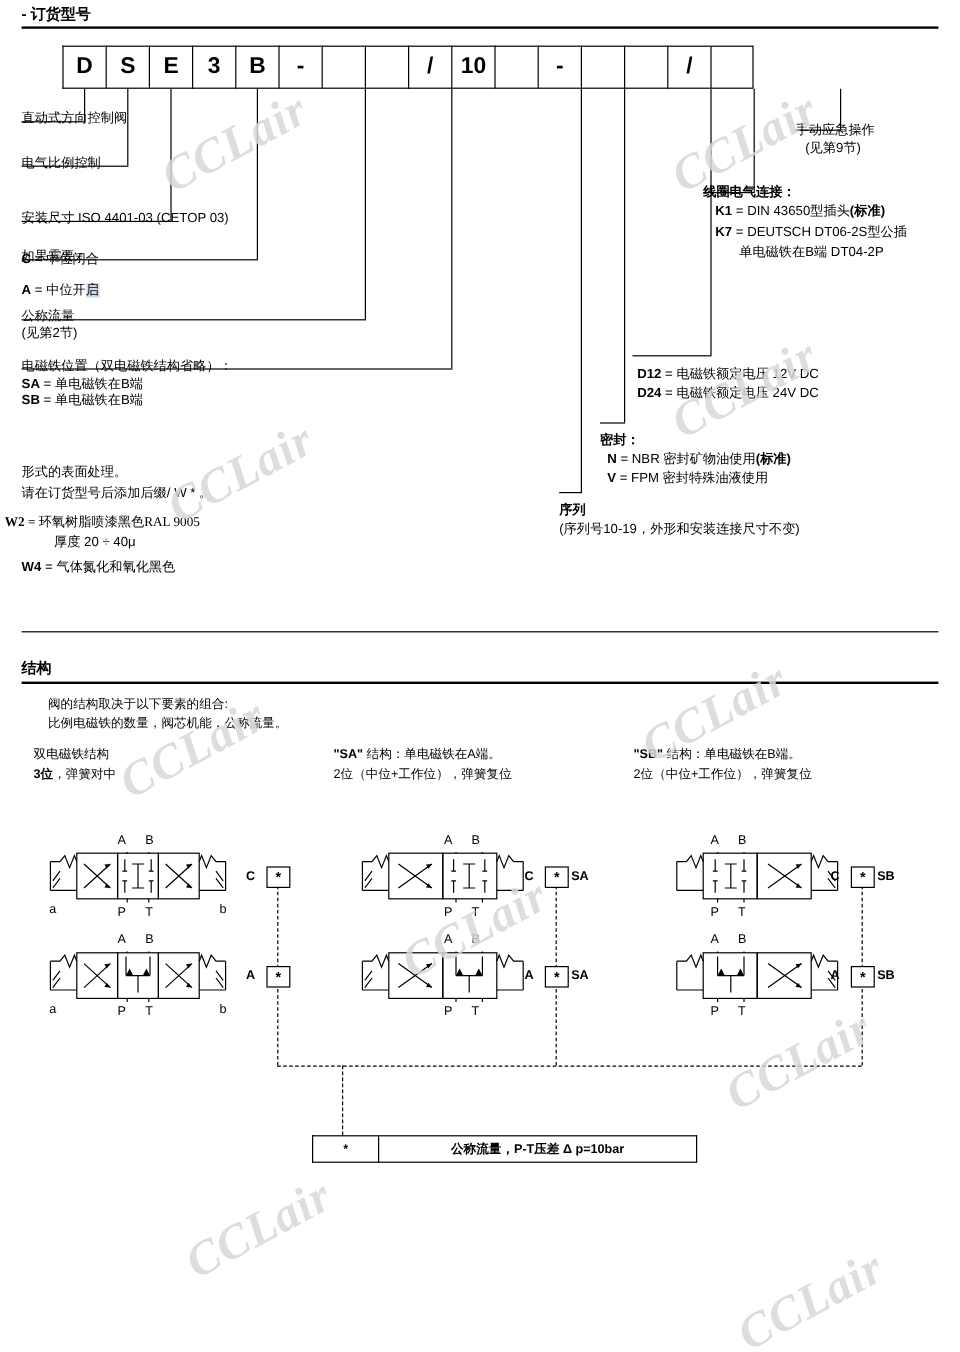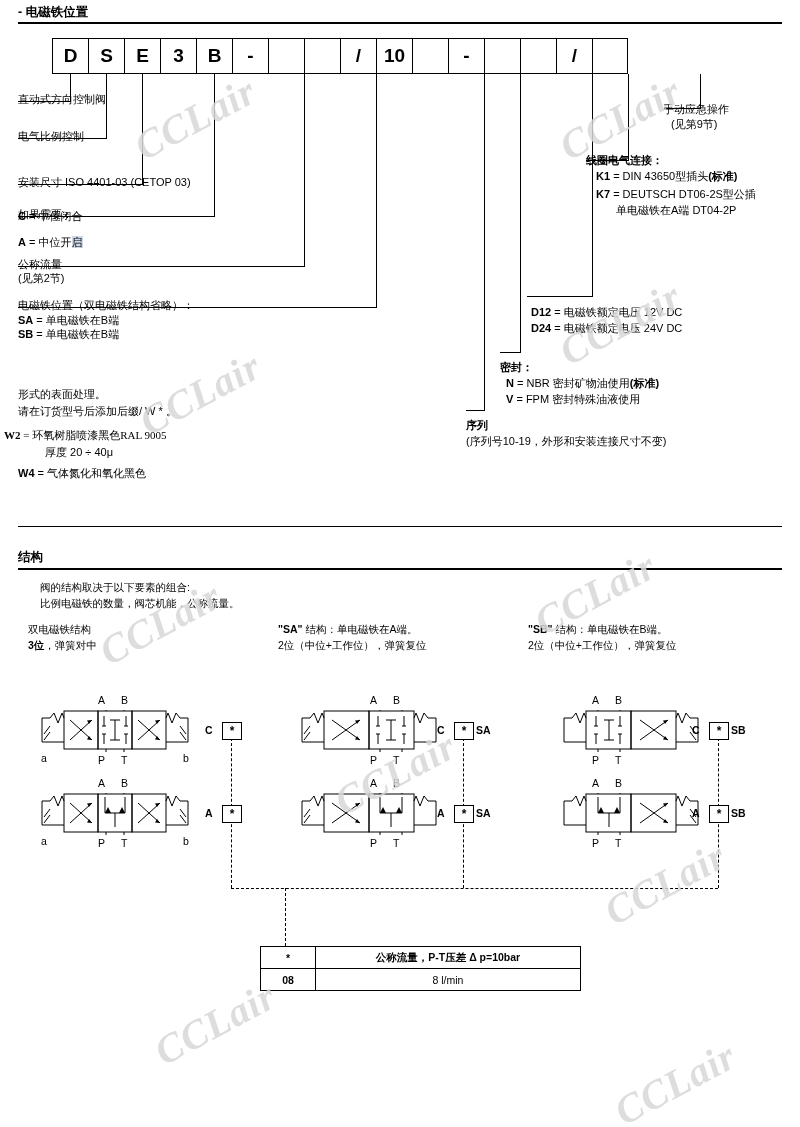--- a/index.html
+++ b/index.html
@@ -108,21 +108,21 @@
   <div class="wm" style="left:555px;top:95px;">CCLair</div>
   <div class="wm" style="left:135px;top:370px;">CCLair</div>
   <div class="wm" style="left:555px;top:300px;">CCLair</div>
   <div class="wm" style="left:95px;top:600px;">CCLair</div>
   <div class="wm" style="left:530px;top:570px;">CCLair</div>
   <div class="wm" style="left:330px;top:750px;">CCLair</div>
   <div class="wm" style="left:600px;top:860px;">CCLair</div>
   <div class="wm" style="left:150px;top:1000px;">CCLair</div>
   <div class="wm" style="left:610px;top:1060px;">CCLair</div>
 
-  <div class="sec-title" style="left:18px;top:4px;">- 电磁铁位置</div>
+  <div class="sec-title" style="left:18px;top:4px;">- 订货型号</div>
   <div class="rule2" style="left:18px;top:22px;width:764px;"></div>
 
   <div class="codebar">
     <div class="cell">D</div>
     <div class="cell">S</div>
     <div class="cell">E</div>
     <div class="cell">3</div>
     <div class="cell">B</div>
     <div class="cell">-</div>
     <div class="cell blank"></div>
@@ -190,21 +190,21 @@
   <div class="tb" style="left:4px;top:428px;font-family:Liberation Serif, serif;"><b>W2</b> <span>= 环氧树脂喷漆黑色RAL 9005</span></div>
   <div class="tb" style="left:45px;top:445px;">厚度 20 ÷ 40μ</div>
   <div class="tb" style="left:18px;top:466px;"><b>W4</b> <span>= 气体氮化和氧化黑色</span></div>
 
   <div class="tb" style="left:663px;top:102px;">手动应急操作</div>
   <div class="tb" style="left:671px;top:117px;">(见第9节)</div>
 
   <div class="tb" style="left:586px;top:153px;font-weight:bold;">线圈电气连接：</div>
   <div class="tb" style="left:596px;top:169px;"><b>K1</b> <span>= DIN 43650型插头<b>(标准)</b></span></div>
   <div class="tb" style="left:596px;top:187px;"><b>K7</b> <span>= DEUTSCH DT06-2S型公插</span></div>
-  <div class="tb" style="left:616px;top:203px;">单电磁铁在A端 DT04-2P</div>
+  <div class="tb" style="left:616px;top:203px;">单电磁铁在B端 DT04-2P</div>
 
   <div class="tb" style="left:531px;top:305px;"><b>D12</b> <span>= 电磁铁额定电压 12V DC</span></div>
   <div class="tb" style="left:531px;top:321px;"><b>D24</b> <span>= 电磁铁额定电压 24V DC</span></div>
 
   <div class="tb" style="left:500px;top:360px;font-weight:bold;">密封：</div>
   <div class="tb" style="left:506px;top:376px;"><b>N</b> <span>= NBR 密封矿物油使用<b>(标准)</b></span></div>
   <div class="tb" style="left:506px;top:392px;"><b>V</b> <span>= FPM 密封特殊油液使用</span></div>
 
   <div class="tb" style="left:466px;top:418px;font-weight:bold;">序列</div>
   <div class="tb" style="left:466px;top:434px;">(序列号10-19，外形和安装连接尺寸不变)</div>
@@ -408,20 +408,16 @@
   <div class="dash dash-v" style="left:718px;top:738px;height:150px;"></div>
   <div class="dash dash-h" style="left:231px;top:888px;width:487px;"></div>
   <div class="dash dash-v" style="left:285px;top:888px;height:58px;"></div>
 
   <table class="flow" style="left:260px;top:946px;">
     <tbody>
         <tr>
       <td class="k">*</td>
       <td class="h v">公称流量，P-T压差 Δ p=10bar</td>
     </tr>
-    <tr>
-      <td class="k">08</td>
-      <td class="v">8 l/min</td>
-    </tr>
   </tbody>
     </table>
 
 </div>
 
 </body></html>

